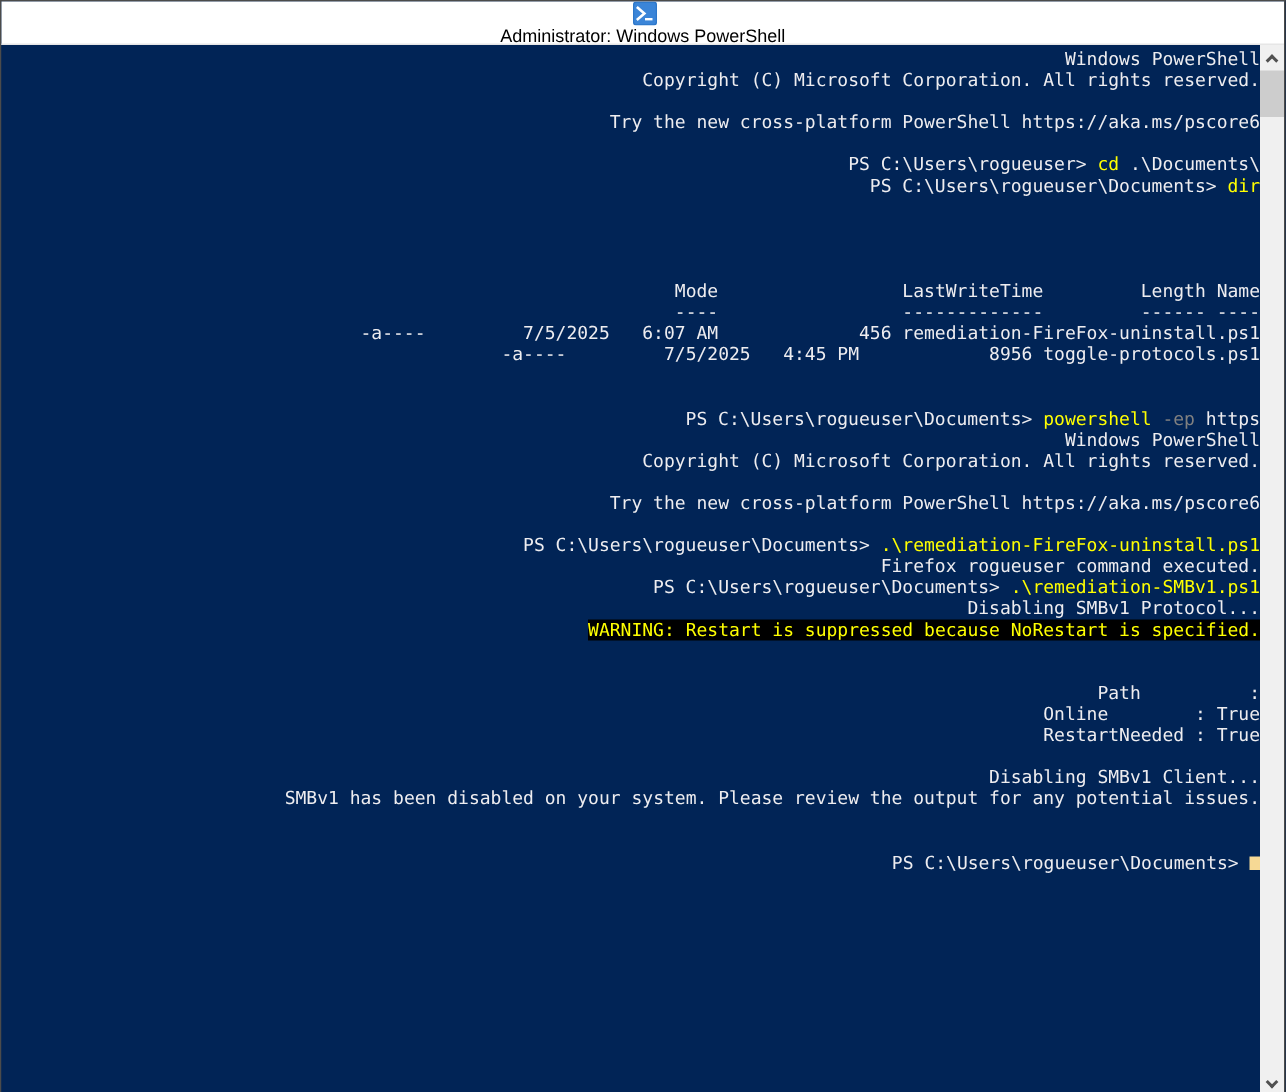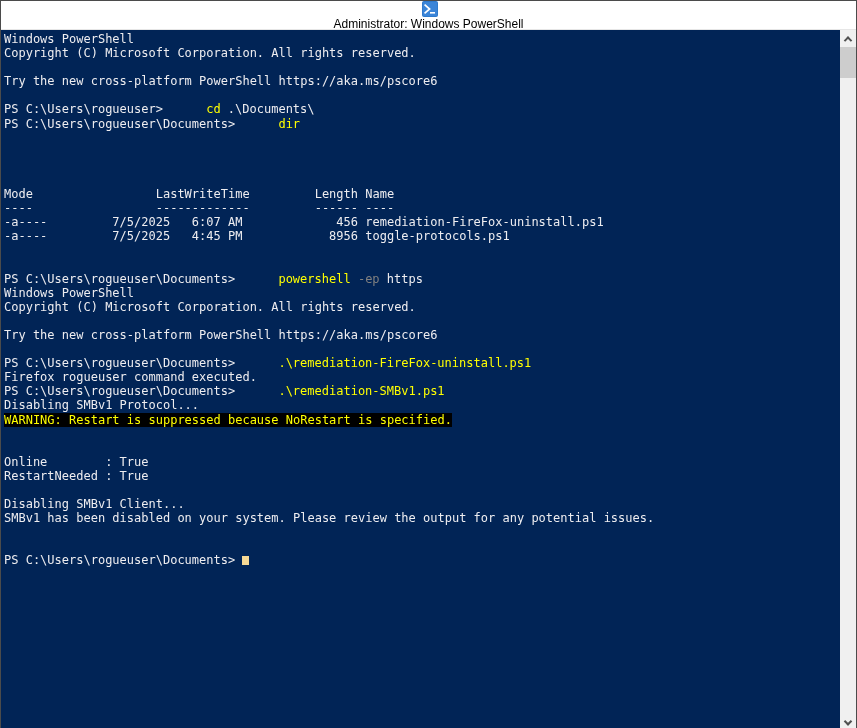--- a/index.html
+++ b/index.html
@@ -22,25 +22,25 @@
             justify-content:center;background:transparent;border:none;padding:0;}
   .min-glyph{width:10px;height:1px;background:#000;display:block;}
   .max-glyph{width:9px;height:9px;border:1px solid #000;display:block;}
   .close-glyph{position:relative;width:12px;height:12px;display:block;}
   .close-glyph::before,.close-glyph::after{content:"";position:absolute;left:5.5px;top:-1px;
             width:1px;height:14px;background:#000;}
   .close-glyph::before{transform:rotate(45deg);}
   .close-glyph::after{transform:rotate(-45deg);}
   
   .console{position:absolute;left:0;top:29px;right:16px;bottom:0;background:var(--bg);
-           padding:2px 0 0 3px;overflow:hidden;cursor:text;}
+           padding:2px 0 0 3px;overflow:hidden;cursor:text;text-align:right;}
   .tline{font-family:"DejaVu Sans Mono","Liberation Mono",monospace;
          font-size:12px;line-height:14.1px;min-height:14.1px;white-space:pre;color:var(--fg);}
   .out{color:var(--fg);}
-  .cmd{color:var(--cmd);margin-left:36px;}
+  .cmd{color:var(--cmd);}
   .param{color:var(--param);}
   .warn{color:var(--warn-fg);background:var(--warn-bg);}
   .cursor{display:inline-block;width:7px;height:9px;background:var(--cursor);
           vertical-align:-1px;}
   
   .scrollbar{position:absolute;top:29px;right:0;width:16px;bottom:0;background:#f0f0f0;}
   .sb-btn{position:absolute;left:0;width:16px;height:17px;display:flex;align-items:center;
           justify-content:center;background:#f0f0f0;border:none;padding:0;}
   .sb-up{top:0;}
   .sb-down{bottom:0;}
@@ -100,20 +100,21 @@
         <div class="tline"></div>
         <div class="tline"><span class="out">Try the new cross-platform PowerShell https://aka.ms/pscore6</span></div>
         <div class="tline"></div>
         <div class="tline"><span class="out">PS C:\Users\rogueuser\Documents&gt; </span><span class="cmd">.\remediation-FireFox-uninstall.ps1</span></div>
         <div class="tline"><span class="out">Firefox rogueuser command executed.</span></div>
         <div class="tline"><span class="out">PS C:\Users\rogueuser\Documents&gt; </span><span class="cmd">.\remediation-SMBv1.ps1</span></div>
         <div class="tline"><span class="out">Disabling SMBv1 Protocol...</span></div>
         <div class="tline"><span class="warn">WARNING: Restart is suppressed because NoRestart is specified.</span></div>
         <div class="tline"></div>
         <div class="tline"></div>
+        <div class="tline"><span class="out">Path          :</span></div>
         <div class="tline"><span class="out">Online        : True</span></div>
         <div class="tline"><span class="out">RestartNeeded : True</span></div>
         <div class="tline"></div>
         <div class="tline"><span class="out">Disabling SMBv1 Client...</span></div>
         <div class="tline"><span class="out">SMBv1 has been disabled on your system. Please review the output for any potential issues.</span></div>
         <div class="tline"></div>
         <div class="tline"></div>
         <div class="tline"><span class="out">PS C:\Users\rogueuser\Documents&gt; </span><span class="cursor"></span></div>
       </div>
   </div>

